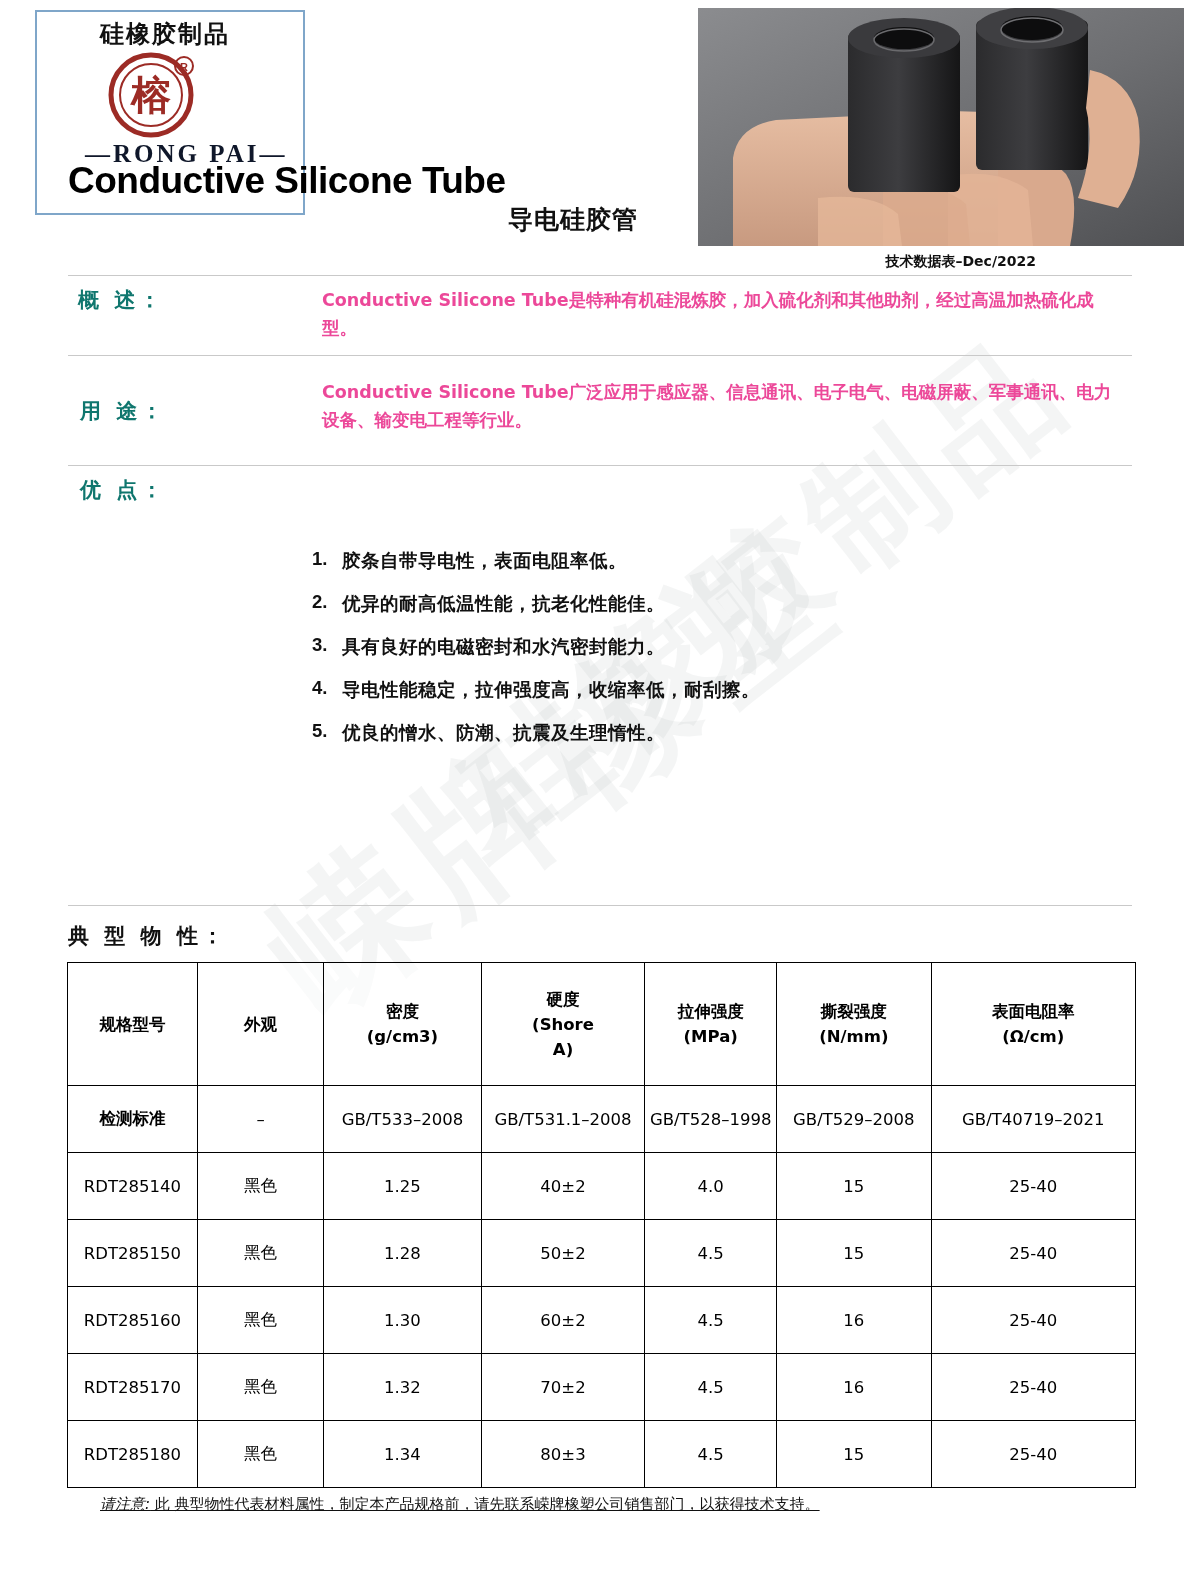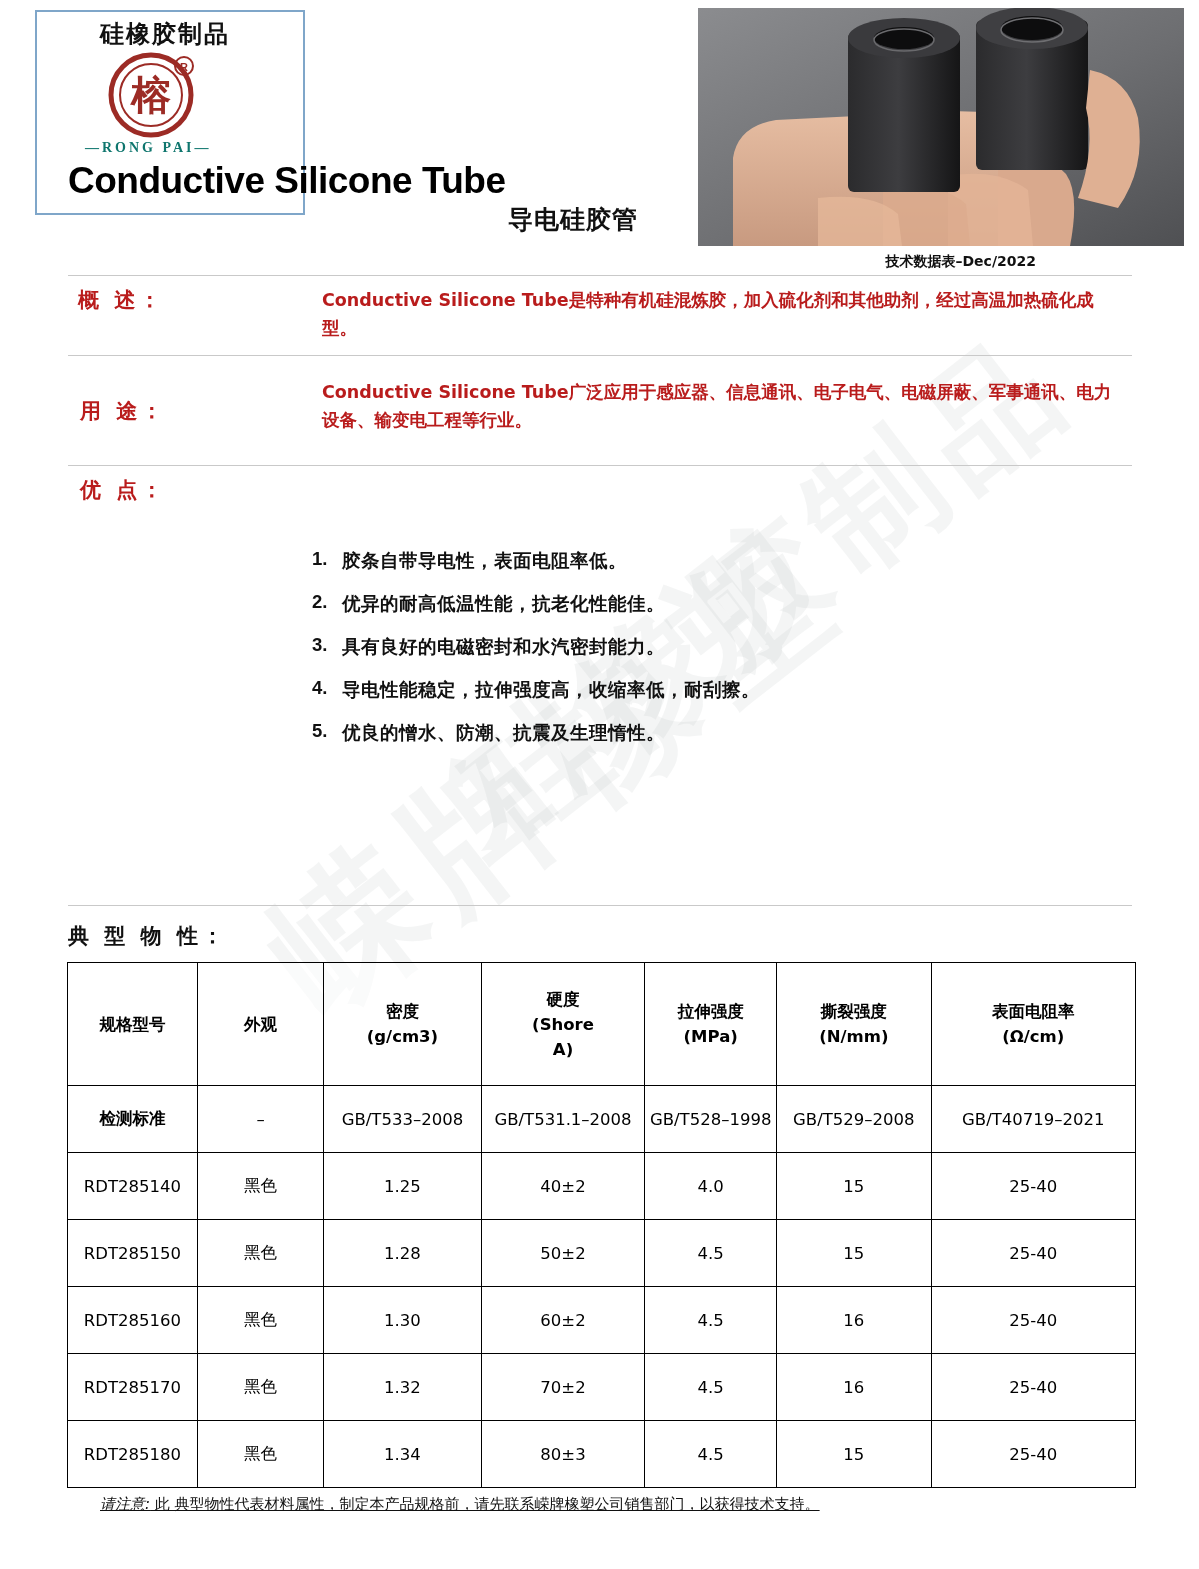--- a/index.html
+++ b/index.html
@@ -71,24 +71,24 @@
     left: 108px;
     top: 52px;
     width: 86px;
     height: 86px;
   }
   .seal svg { display: block; }
   .logo-rp {
     position: absolute;
     left: 85px;
     top: 140px;
-    font-size: 14px;
+    font-size: 25px;
     font-weight: bold;
     letter-spacing: 3px;
-    color: #0f766e;
+    color: #0f172a;
     font-family: "Liberation Serif", serif;
   }
   .title-en {
     position: absolute;
     left: 68px;
     top: 160px;
     font-size: 37px;
     font-weight: bold;
     letter-spacing: -0.5px;
     color: #000;
@@ -135,33 +135,33 @@
   .r2 { top: 355px; }
   .r3 { top: 465px; }
   .r4 { top: 905px; }
 
   .lbl {
     position: absolute;
     font-size: 21px;
     font-weight: bold;
     letter-spacing: 4px;
     font-family: "DejaVu Sans", sans-serif;
-    color: #b91c1c;
+    color: #0f766e;
   }
   .lbl-overview { left: 78px; top: 286px; }
   .lbl-use      { left: 80px; top: 397px; }
   .lbl-adv      { left: 80px; top: 476px; }
 
   .body-txt {
     position: absolute;
     font-size: 17.5px;
     line-height: 28px;
     font-family: "DejaVu Sans", sans-serif;
     font-weight: bold;
-    color: #b91c1c;
+    color: #ec4899;
     width: 800px;
   }
   .t-overview { left: 322px; top: 286px; }
   .t-use      { left: 322px; top: 378px; }
 
   .adv-list {
     position: absolute;
     left: 312px;
     top: 548px;
     width: 720px;

